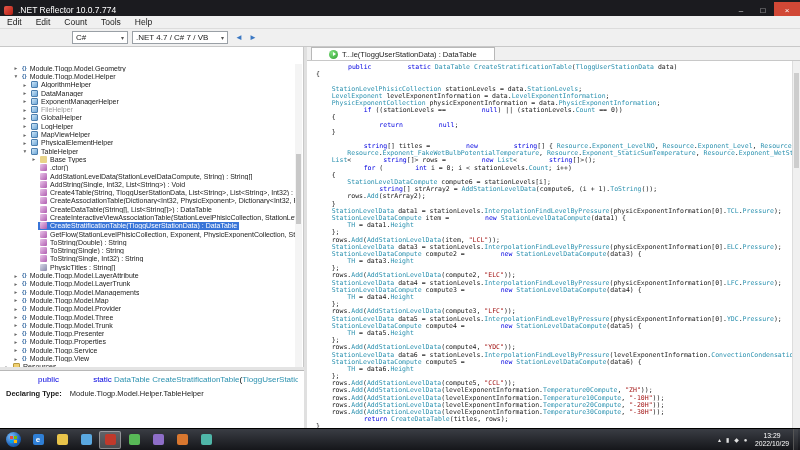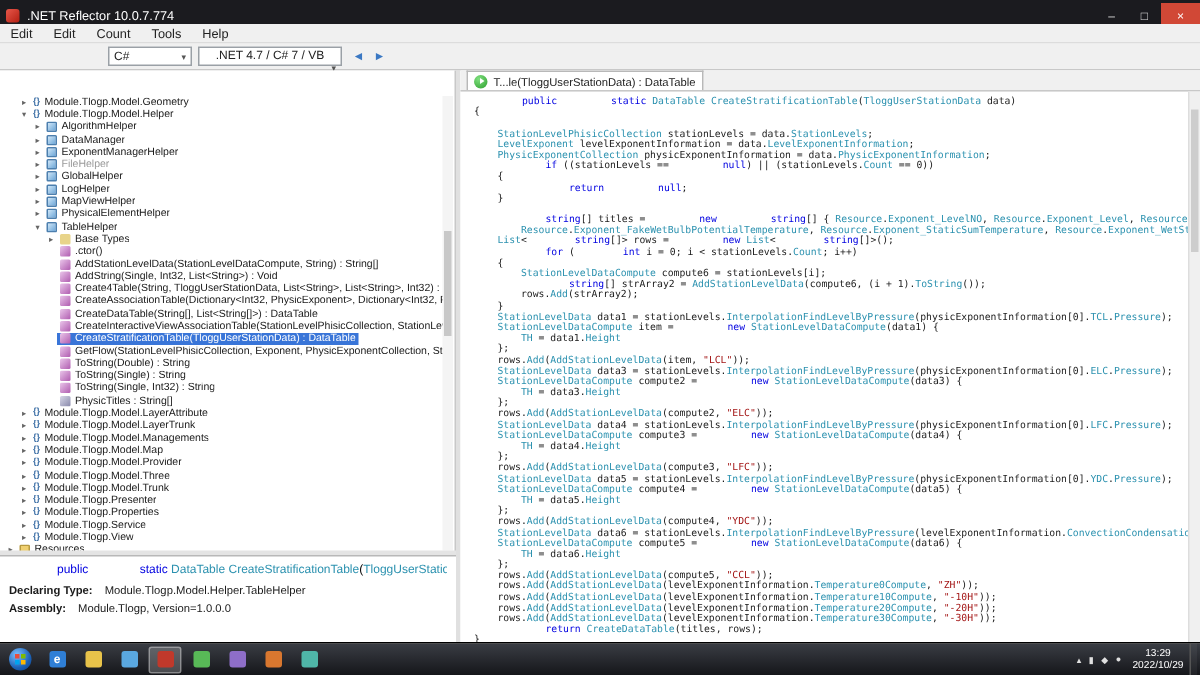--- a/index.html
+++ b/index.html
@@ -16,21 +16,21 @@
   .wbtn.close { background:#d14836; color:#fff; width:26px; }
 
   
   .menubar { position:absolute; left:0; top:16px; width:800px; height:13px; background:#f0f0f0; border-bottom:1px solid #dcdcdc; display:flex; align-items:center; font-size:8.5px; color:#222; }
   .menu-item { padding:0 7px; }
 
   
   .toolbar { position:absolute; left:0; top:29px; width:800px; height:18px; background:#f0f0f0; border-bottom:1px solid #c8c8c8; display:flex; align-items:center; font-size:8px; }
   .combo { height:13px; background:#fff; border:1px solid #9aa0a6; display:flex; align-items:center; padding:0 3px; margin-right:4px; color:#222; }
   .combo:first-of-type { margin-left:72px; width:56px; }
-  .combo.wide { width:96px;flex-direction:column; }
+  .combo.wide { width:96px; }
   .combo .caret { margin-left:auto; font-size:6px; color:#555; }
   .navarrow { color:#3b78c3; font-size:8px; margin:0 3px; }
 
   
   .main { position:absolute; left:0; top:47px; width:800px; height:381px; }
   .left { position:absolute; left:0; top:0; width:304px; height:381px; background:#fff; border-right:1px solid #c8c8c8; }
   .search { position:absolute; left:2px; top:1px; width:299px; height:14px; border:1px solid #8a8a8a; font-size:7.5px; padding:0 3px; color:#333; font-family:"Liberation Sans",sans-serif; }
   .search::placeholder { color:#8a8a8a; }
   .tree { position:absolute; left:0; top:17px; width:297px; height:306px; overflow:hidden; }
   .tree-row { display:flex; align-items:center; height:8.3px; white-space:nowrap; overflow:hidden; font-size:7px; color:#1a1a1a; }
@@ -52,21 +52,21 @@
   .hsplit { position:absolute; left:0; bottom:58px; width:304px; height:3px; background:#e4e4e4; }
   .details { position:absolute; left:0; bottom:0; width:304px; height:58px; background:#fff; border-top:1px solid #b8b8b8; padding:4px 6px; }
   .sig { font-size:8px; margin-bottom:5px; white-space:nowrap; overflow:hidden; }
   .meta { font-size:7.5px; color:#1a1a1a; margin-bottom:3px; white-space:nowrap; overflow:hidden; }
   .mlabel { font-weight:bold; margin-right:6px; }
 
   .vsplit { position:absolute; left:304px; top:0; width:3px; height:381px; background:#e0e0e0; }
 
   .right { position:absolute; left:307px; top:0; width:493px; height:381px; background:#fff; }
   .tabbar { position:absolute; left:0; top:0; width:493px; height:14px; background:#f0f0f0; border-bottom:1px solid #c8c8c8; display:flex; align-items:flex-end; }
-  .tab { display:flex; align-items:center; height:13px; background:#fff; border:1px solid #b8b8b8; border-bottom:none; margin-left:4px; padding:0 4px; font-size:7.5px; color:#222; white-space:nowrap; }
+  .tab { display:flex; align-items:center; height:13px; background:#fff; border:1px solid #b8b8b8; border-bottom:none; margin-left:4px; padding:0 17px; font-size:7.5px; color:#222; white-space:nowrap; }
   .tab-ico { width:9px; height:9px; border-radius:50%; background:radial-gradient(circle at 35% 30%, #7fe07f, #2e9e2e); margin-right:4px; position:relative; flex:0 0 auto; }
   .tab-ico::after { content:""; position:absolute; left:3.5px; top:2.5px; border-left:3px solid #fff; border-top:2px solid transparent; border-bottom:2px solid transparent; }
   .code { position:absolute; left:0; top:14px; right:8px; bottom:0; overflow:hidden; padding:3px 0 0 9px; font-family:"DejaVu Sans Mono", monospace; font-size:6.5px; line-height:7.2px; color:#1a1a1a; }
   .code-line { white-space:pre; height:7.2px; }
   .kw { color:#0000e0;margin-left:32px; }
   .ty { color:#2b91af; }
   .str { color:#a31515; }
   .code-scroll { position:absolute; right:0; top:14px; bottom:0; width:8px; background:#f0f0f0; border-left:1px solid #ddd; }
   .code-scroll .thumb { position:absolute; left:1px; right:1px; top:12px; height:95px; background:#cdcdcd; }
 
@@ -391,24 +391,20 @@
         </div>
       <div class="tree-scroll">
         <div class="thumb"></div>
       </div>
       <div class="hsplit"></div>
       <div class="details">
         <div class="sig"><span class="kw">public</span> <span class="kw">static</span> <span class="ty">DataTable</span> <span class="ty">CreateStratificationTable</span>(<span class="ty">TloggUserStationData</span> data);</div>
         <div class="meta">
           <span class="mlabel">Declaring Type:</span>
           <span>Module.Tlogp.Model.Helper.TableHelper</span>
-        </div>
-        <div class="meta">
-          <span class="mlabel">Assembly:</span>
-          <span>Module.Tlogp, Version=1.0.0.0</span>
         </div>
       </div>
     </div>
 
     <div class="vsplit"></div>
 
     <div class="right">
       <div class="tabbar">
         <div class="tab">
           <span class="tab-ico"></span>

